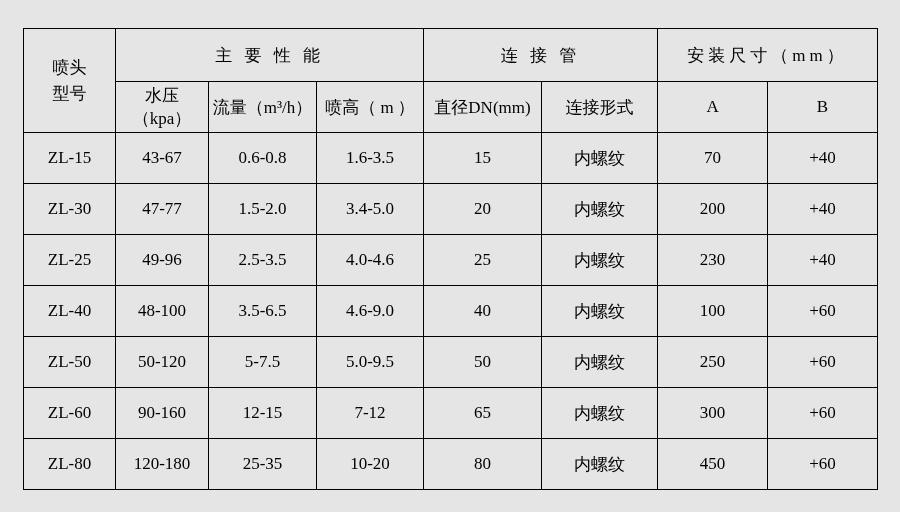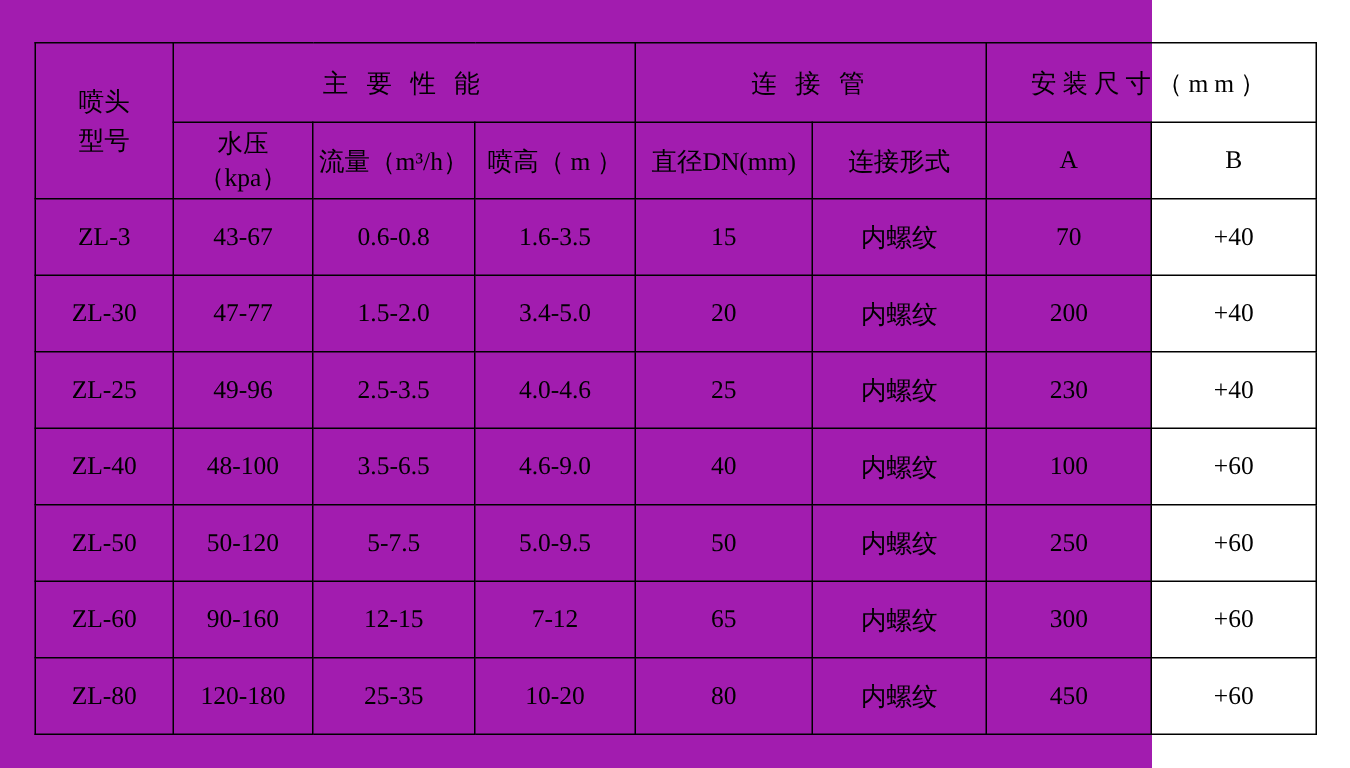--- a/index.html
+++ b/index.html
@@ -9,23 +9,23 @@
   }
   body {
     width: 900px;
     height: 512px;
     font-family: "Liberation Serif", serif;
     color: #000000;
     overflow: hidden;
   }
   .page {
     position: relative;
-    width: 768px;
+    width: 900px;
     height: 512px;
-    background: #a21caf;
+    background: #e5e5e5;
   }
   .table-wrap {
     position: absolute;
     left: 23px;
     top: 28px;
     width: 854px;
   }
   table.spec {
     border-collapse: collapse;
     width: 854px;
@@ -111,21 +111,21 @@
           <td class="h-sub">水压（kpa）</td>
           <td class="h-sub">流量（m³/h）</td>
           <td class="h-sub">喷高（ m ）</td>
           <td class="h-sub">直径DN(mm)</td>
           <td class="h-sub">连接形式</td>
           <td class="h-sub-ser">A</td>
           <td class="h-sub-ser">B</td>
         </tr>
 
         <tr class="body-row">
-          <td class="model">ZL-3</td>
+          <td class="model">ZL-15</td>
           <td class="num">43-67</td>
           <td class="num">0.6-0.8</td>
           <td class="num">1.6-3.5</td>
           <td class="num">15</td>
           <td class="cn">内螺纹</td>
           <td class="num">70</td>
           <td class="num">+40</td>
         </tr>
         <tr class="body-row">
           <td class="model">ZL-30</td>

